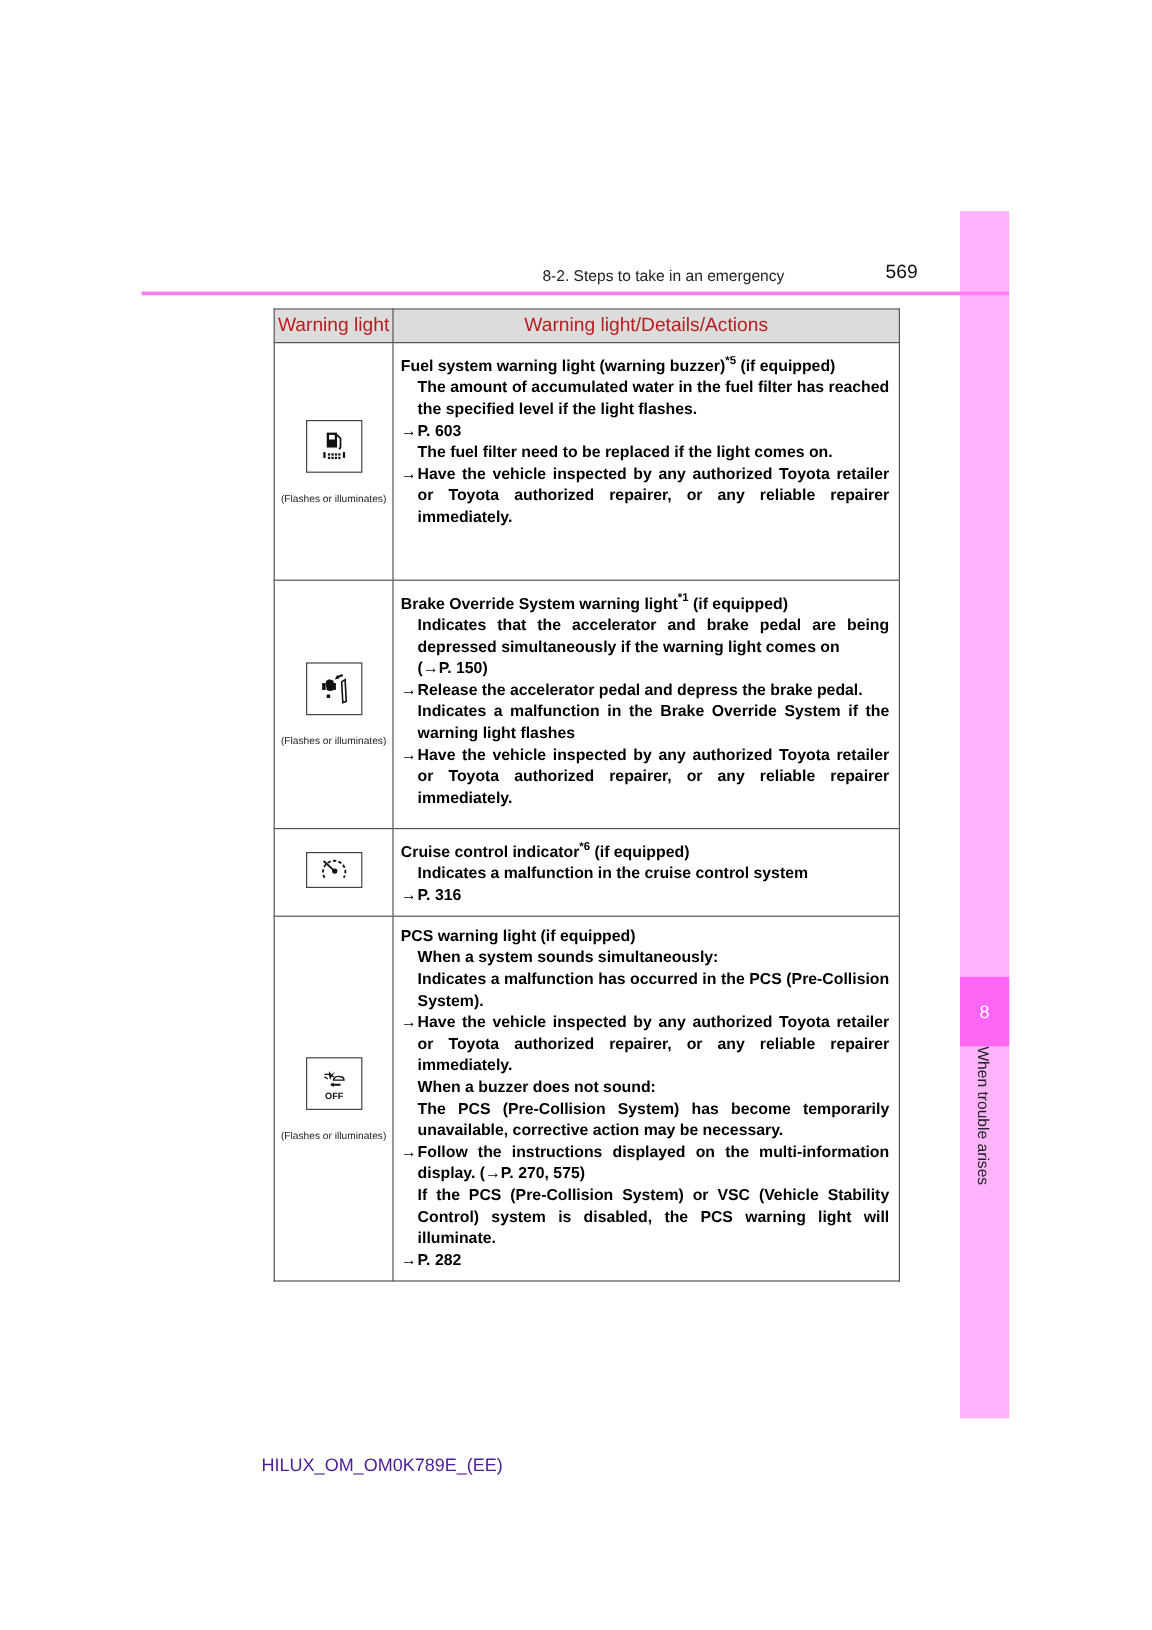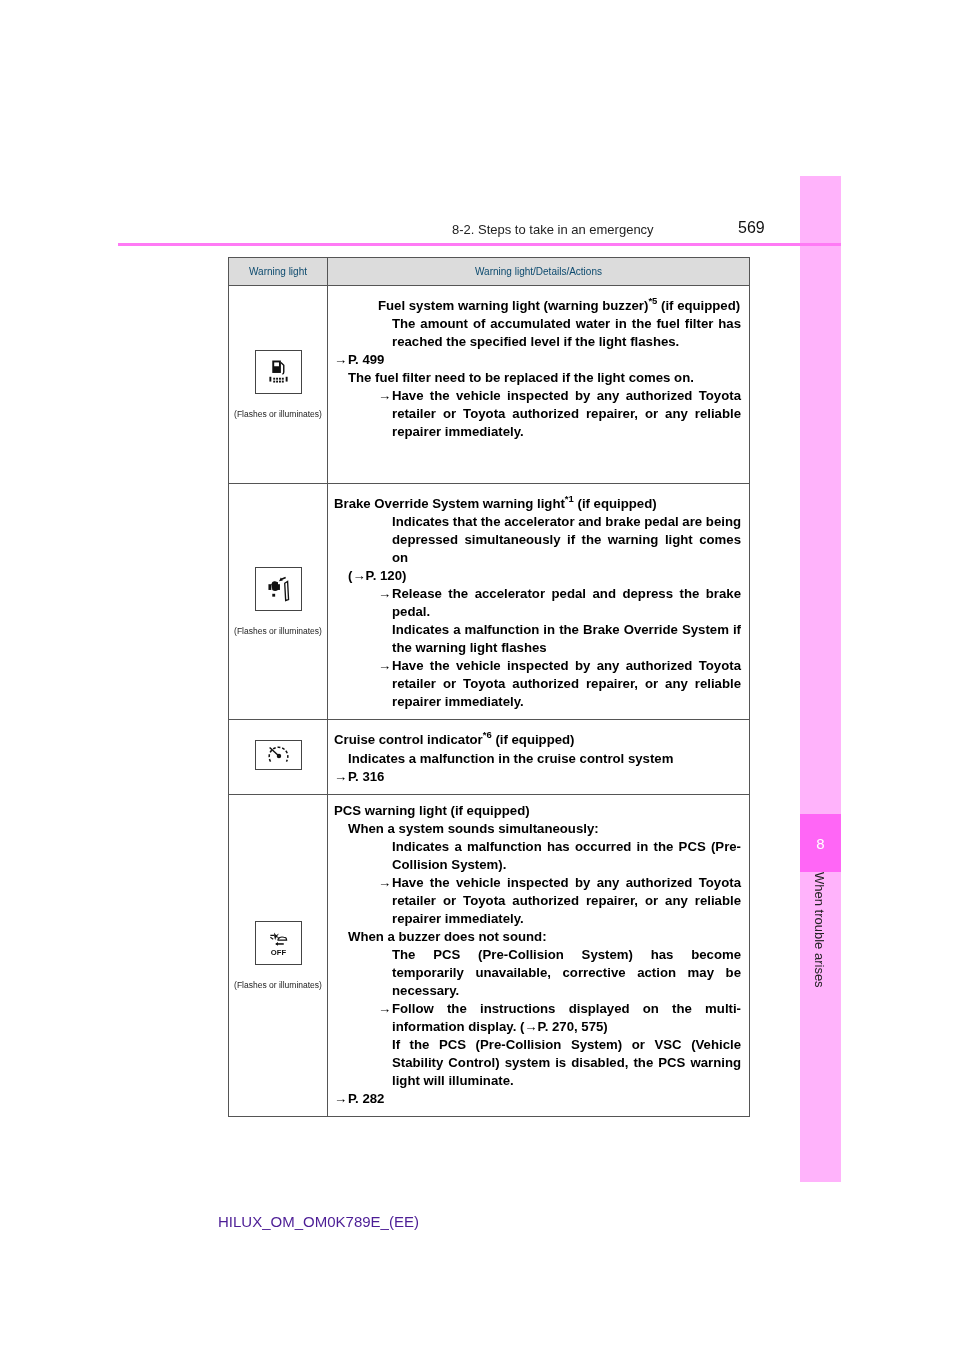--- a/index.html
+++ b/index.html
@@ -12,37 +12,37 @@
   .side-tab-label { position: absolute; left: 800px; top: 872px; width: 41px; height: 140px; }
   .side-tab-label span { position: absolute; left: 12px; top: 0; writing-mode: vertical-rl; font-size: 13px; color: #222;
                          white-space: nowrap; }
 
   .header-rule { position: absolute; left: 118px; top: 243px; width: 723px; height: 3px; background: #ff7af5; }
   .header-section { position: absolute; left: 452px; top: 222px; font-size: 13px; color: #222; }
   .header-page { position: absolute; left: 738px; top: 219px; font-size: 16px; font-weight: normal; color: #111; }
 
   table.warn { position: absolute; left: 228px; top: 257px; width: 522px; border-collapse: collapse; }
   table.warn th, table.warn td { border: 1px solid #555; }
-  table.warn th { background: #dcdcdc; font-weight: normal; font-size: 10px; height: 27px; padding: 0; color: #0c4a6e; }
+  table.warn th { background: #dcdcdc; font-weight: normal; font-size: 16px; height: 27px; padding: 0; color: #b91c1c; }
   table.warn th.c1 { width: 98px; }
   td.icon-cell { width: 98px; text-align: center; vertical-align: middle; padding: 0; }
   td.text-cell { padding: 7px 8px 8px 6px; font-size: 13.2px; line-height: 18px; vertical-align: top; }
 
   .icon-box { display: inline-block; width: 47px; height: 44px; border: 1px solid #444; background: #fff;
               box-sizing: border-box; position: relative; }
   .icon-box.wide { width: 47px; height: 30px; }
   .icon-box svg { position: absolute; left: 0; top: 0; width: 100%; height: 100%; }
   .caption { font-size: 8.5px; line-height: 9px; color: #222; margin-top: 12px; }
 
   .title { font-weight: bold; }
   .title sup { font-size: 9.5px; position: relative; top: -1px; }
   .p-indent { padding-left: 14px; font-weight: bold; }
   .arrow-line { padding-left: 14px; text-indent: -14px; }
   .arrow-line.bold { font-weight: bold; }
-  .just { text-align: justify; margin-left: 44px; }
+  .just { text-align: justify; }
   .arrow { font-weight: normal; display: inline-block; width: 14px; text-indent: 0; }
 
   .footer { position: absolute; left: 218px; top: 1213px; font-size: 15px; color: #4c1d95; }
 </style>
 </head>
 <body>
 
 <div class="side-tab"></div>
 <div class="side-tab-num">
   <span>8</span>
@@ -83,21 +83,21 @@
             <rect x="31" y="22" width="2" height="5" fill="#111"></rect>
           </svg>
         </div>
         <div class="caption">(Flashes or illuminates)</div>
       </td>
       <td class="text-cell">
         <div class="title just" style="text-align-last:left;">
           <span>Fuel system warning light (warning buzzer)</span><sup>*5</sup><span> (if equipped)</span>
         </div>
         <div class="p-indent just">The amount of accumulated water in the fuel filter has reached the specified level if the light flashes.</div>
-        <div class="arrow-line bold"><span class="arrow">→</span><span>P. 499</span></div>
+        <div class="arrow-line bold"><span class="arrow">→</span><span>P. 603</span></div>
         <div class="p-indent">The fuel filter need to be replaced if the light comes on.</div>
         <div class="arrow-line bold just"><span class="arrow">→</span><span>Have the vehicle inspected by any authorized Toyota retailer or Toyota authorized repairer, or any reliable repairer immediately.</span></div>
       </td>
     </tr>
 
     <tr style="height:207px;">
       <td class="icon-cell">
         <div class="icon-box">
           <svg viewBox="0 0 47 34">
             <path d="M16 12 Q17 8 20 9 L23 10 L23 18 Q20 20 17 18 Z" fill="#111"></path>
@@ -109,21 +109,21 @@
             <path d="M30 11 L33 9 L34 28 L31 29 Z" stroke="#111" stroke-width="1.4" fill="none"></path>
           </svg>
         </div>
         <div class="caption">(Flashes or illuminates)</div>
       </td>
       <td class="text-cell">
         <div class="title">
           <span>Brake Override System warning light</span><sup>*1</sup><span> (if equipped)</span>
         </div>
         <div class="p-indent just">Indicates that the accelerator and brake pedal are being depressed simultaneously if the warning light comes on</div>
-        <div class="p-indent">(→P. 120)</div>
+        <div class="p-indent">(→P. 150)</div>
         <div class="arrow-line bold just"><span class="arrow">→</span><span>Release the accelerator pedal and depress the brake pedal.</span></div>
         <div class="p-indent just">Indicates a malfunction in the Brake Override System if the warning light flashes</div>
         <div class="arrow-line bold just"><span class="arrow">→</span><span>Have the vehicle inspected by any authorized Toyota retailer or Toyota authorized repairer, or any reliable repairer immediately.</span></div>
       </td>
     </tr>
 
     <tr style="height:63px;">
       <td class="icon-cell">
         <div class="icon-box wide">
           <svg viewBox="0 0 47 30">

